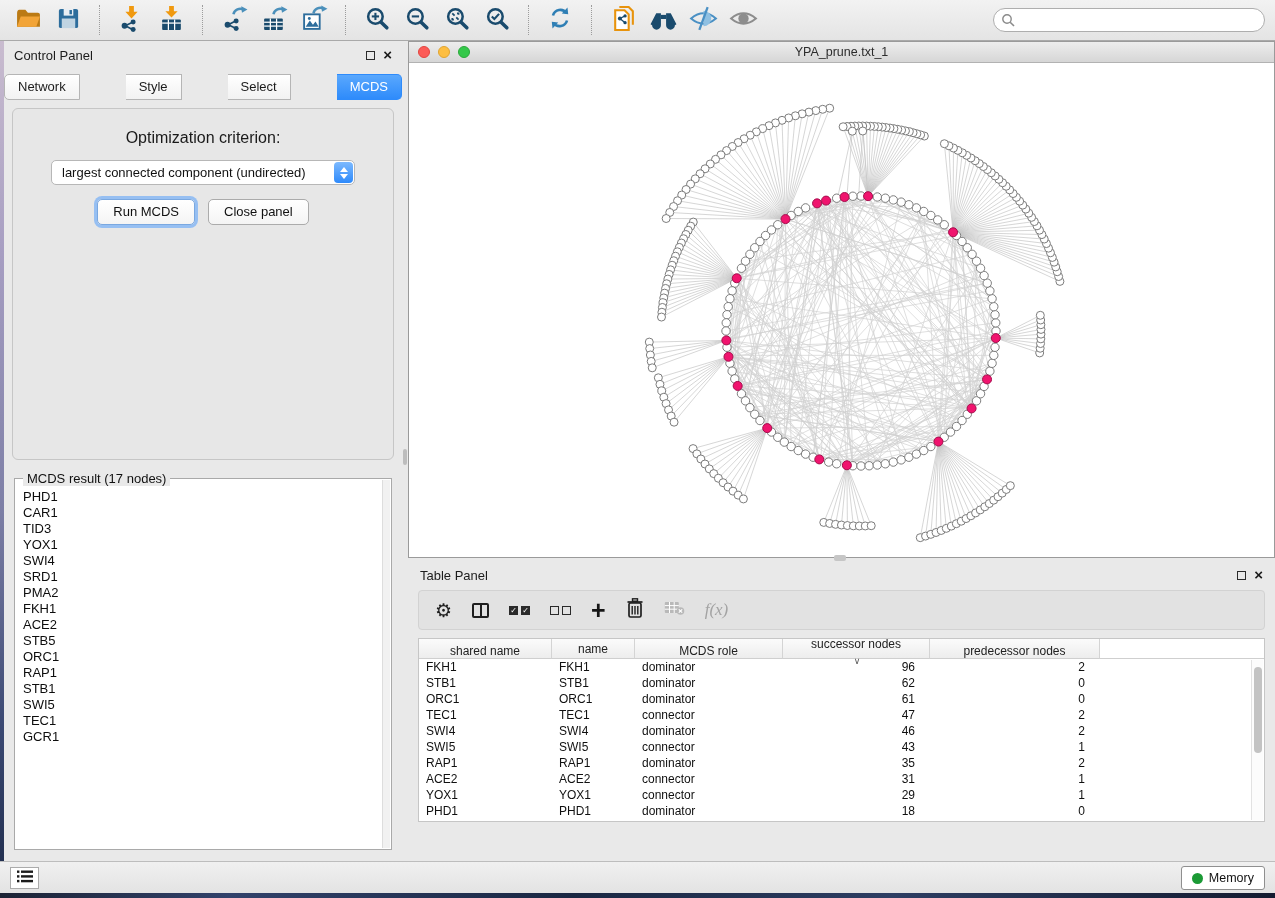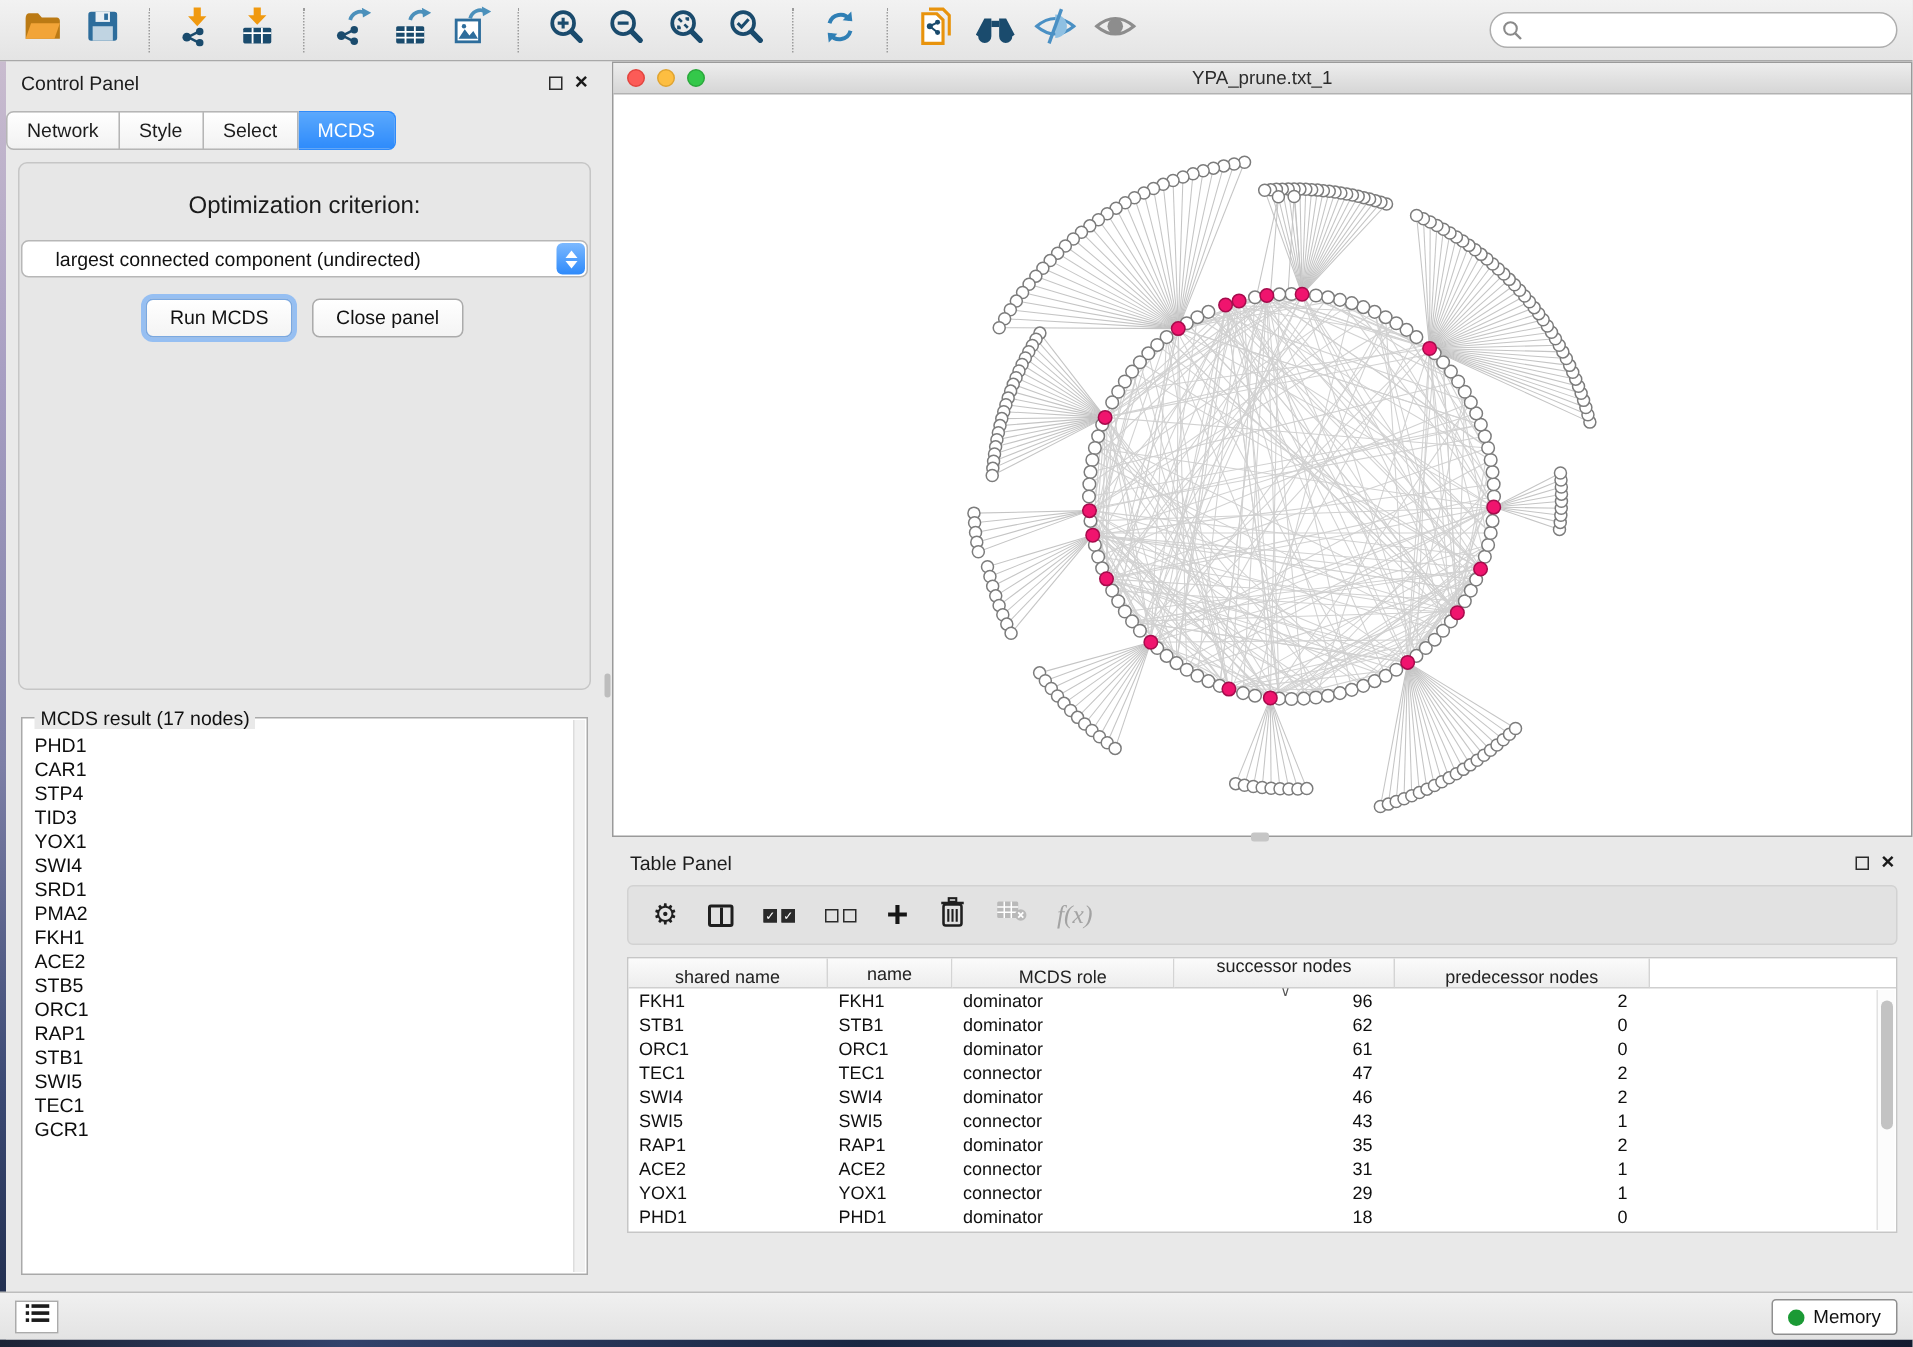--- a/index.html
+++ b/index.html
@@ -25,31 +25,31 @@
     background:linear-gradient(90deg,#1c2335,#32426b 18%,#1a2742 45%,#2e3e63 70%,#141b30 100%); }
 
   
   .control-panel { position:absolute; left:4px; top:41px; width:398px; height:820px;
     background:#e9e9e9; }
   .cp-header { height:26px; display:flex; align-items:center; padding:2px 10px 0 10px;
     font-size:13px; color:#1c1c1c; }
   .panel-winbtns { margin-left:auto; display:flex; align-items:center; gap:8px; }
   .float-btn { width:9px; height:9px; border:1.6px solid #2b2b2b; }
   .close-btn { font-size:15px; font-weight:bold; color:#1a1a1a; line-height:10px; }
-  .cp-tabs { display:flex; justify-content:flex-start; margin-top:7px; }
+  .cp-tabs { display:flex; justify-content:space-between; margin-top:7px; }
   .seg { font-size:13px; padding:4px 13px 5px; background:linear-gradient(#ffffff,#f2f2f2);
     border:1px solid #b5b5b5; border-left-width:0; color:#1c1c1c; }
   .seg:first-child { border-left-width:1px; border-radius:5px 0 0 5px; }
   .seg:last-child { border-radius:0 5px 5px 0; }
   .seg.active { background:linear-gradient(#5aa8fd,#2e8bfb); border-color:#2e8bfb; color:#fff; }
   .cp-box { margin:8px 8px 0 8px; height:352px; border:1px solid #c6c6c6; border-radius:6px;
     background:#e7e7e7; padding-top:20px; }
   .opt-label { text-align:center; font-size:16px; color:#1a1a1a; }
-  .opt-select { width:378px; height:25px; margin:13px auto 0; background:#fff;
-    border:1px solid #b7b7b7; border-radius:5px; display:flex; align-items:center;padding-left:12px; }
+  .opt-select { width:304px; height:25px; margin:13px auto 0; background:#fff;
+    border:1px solid #b7b7b7; border-radius:5px; display:flex; align-items:center; }
   .opt-select .val { flex:1; font-size:13px; padding-left:10px; color:#111;
     white-space:nowrap; overflow:hidden; }
   .stepper { width:19px; height:21px; margin-right:1px; border-radius:4px;
     background:linear-gradient(#7cb9fe,#2e8afb); display:flex; flex-direction:column;
     align-items:center; justify-content:center; gap:2px; }
   .tri-up { width:0; height:0; border-left:4px solid transparent; border-right:4px solid transparent;
     border-bottom:5px solid #fff; }
   .tri-dn { width:0; height:0; border-left:4px solid transparent; border-right:4px solid transparent;
     border-top:5px solid #fff; }
   .btn-row { display:flex; justify-content:center; gap:13px; margin-top:14px; }
@@ -323,21 +323,20 @@
     <div class="btn-row">
       <button class="pbtn focus">Run MCDS</button>
       <button class="pbtn">Close panel</button>
     </div>
   </div>
   <div class="result-group">
     <div class="result-legend">MCDS result (17 nodes)</div>
     <div class="result-list">
         <div class="mcds-item">PHD1</div>
         <div class="mcds-item">CAR1</div>
-        <div class="mcds-item">STP4</div>
         <div class="mcds-item">TID3</div>
         <div class="mcds-item">YOX1</div>
         <div class="mcds-item">SWI4</div>
         <div class="mcds-item">SRD1</div>
         <div class="mcds-item">PMA2</div>
         <div class="mcds-item">FKH1</div>
         <div class="mcds-item">ACE2</div>
         <div class="mcds-item">STB5</div>
         <div class="mcds-item">ORC1</div>
         <div class="mcds-item">RAP1</div>

